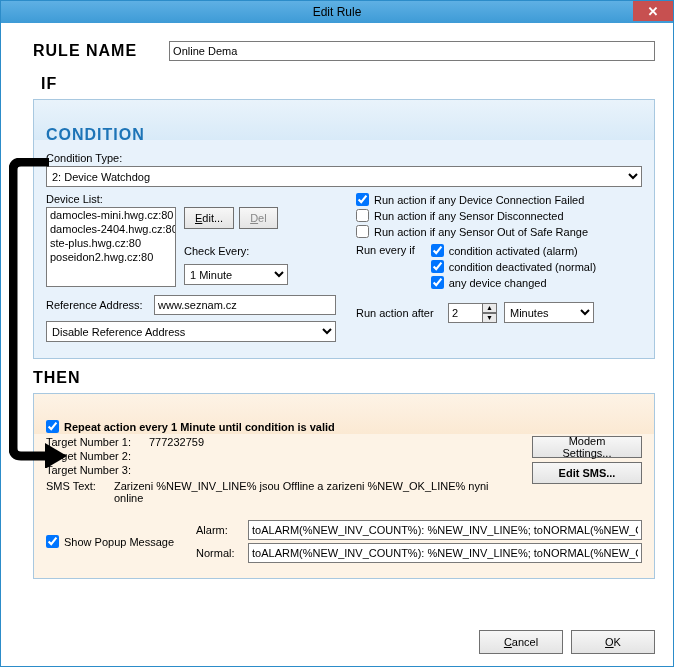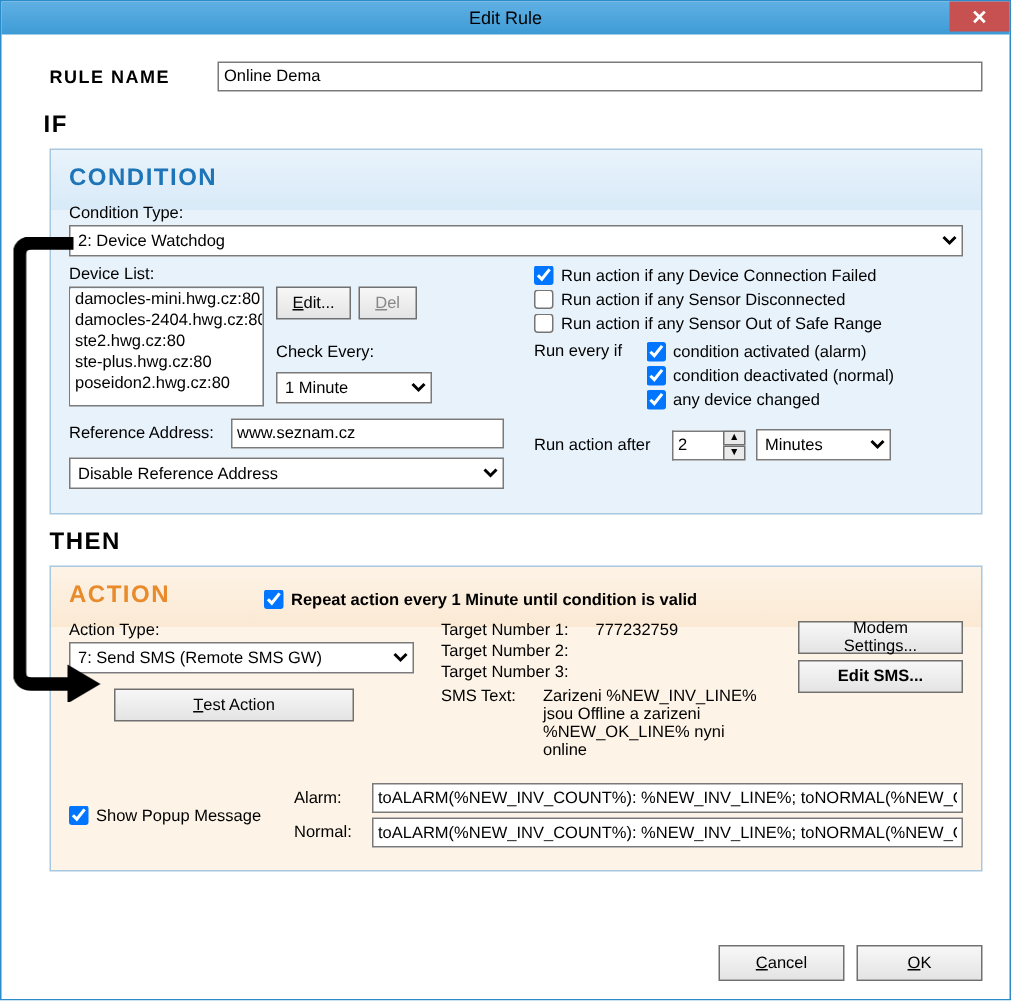--- a/index.html
+++ b/index.html
@@ -3,25 +3,25 @@
 <meta charset="utf-8">
 <style>
   *{box-sizing:border-box;margin:0;padding:0;font-family:"Segoe UI",Tahoma,Arial,sans-serif;font-size:11px}
   body{background:#fff}
   .window{width:674px;height:667px;border:1px solid #2c8cc9;background:#fff;display:flex;flex-direction:column;position:relative}
   .titlebar{height:22px;background:linear-gradient(#5fb0e4,#3e9bd6);display:flex;align-items:center;justify-content:center;position:relative;color:#000}
   .titlebar-text{font-size:12px}
   .close-btn{position:absolute;right:0;top:0;width:40px;height:20px;background:#c75050;color:#fff;display:flex;align-items:center;justify-content:center;font-size:13px;font-weight:bold;cursor:pointer}
   .body{flex:1;padding:18px;position:relative}
   .row-rule{display:flex;align-items:center;margin-bottom:14px;padding-left:14px}
-  .big-label{font-size:12px;font-weight:bold;letter-spacing:1px}
+  .big-label{font-size:16px;font-weight:bold;letter-spacing:1px}
   .rule-input{flex:1;margin-left:32px;height:20px;border:1px solid #7a7a7a;padding:1px 4px;background:#fff}
-  .if-label{font-size:16px;font-weight:bold;letter-spacing:1px;margin-left:10px;margin-bottom:6px}
+  .if-label{font-size:16px;font-weight:bold;letter-spacing:1px;margin-left:22px;margin-bottom:6px}
   .then-label{font-size:16px;font-weight:bold;letter-spacing:1px;margin-left:14px;margin:10px 0 6px 14px}
-  .panel{border:1px solid #a8c8e0;background:linear-gradient(#e9f3fb,#d8eaf8 40px,#e8f2fb 40px);padding:10px 12px 12px 12px;margin-left:14px}
+  .panel{border:1px solid #a8c8e0;background:linear-gradient(#e9f3fb,#d8eaf8 40px,#e8f2fb 40px);padding:26px 12px 12px 12px;margin-left:14px}
   .panel-cond{padding-bottom:16px}
   .panel h2{font-size:16px;font-weight:bold;letter-spacing:1px;margin-bottom:8px}
   .cond-title{color:#1d74b7}
   .action-title{color:#e98a2b}
   .label{font-size:11px;color:#000;margin-bottom:2px;display:block}
   select,input[type=text]{border:1px solid #7a7a7a;background:#fff;font-size:11px;padding:1px 3px;height:20px}
   select{height:21px;padding:1px 1px}
   .full{width:100%}
   .cond-grid{display:flex;gap:20px;margin-top:6px}
   .cond-left{width:290px}
@@ -86,21 +86,20 @@
       <span class="label">Condition Type:</span>
       <select class="full"><option>2: Device Watchdog</option></select>
 
       <div class="cond-grid">
         <div class="cond-left">
           <span class="label">Device List:</span>
           <div class="device-row">
             <div class="device-list">
               <div>damocles-mini.hwg.cz:80</div>
               <div>damocles-2404.hwg.cz:80</div>
-              <div>ste2.hwg.cz:80</div>
               <div>ste-plus.hwg.cz:80</div>
               <div>poseidon2.hwg.cz:80</div>
             </div>
             <div class="smallcol">
               <div style="display:flex;gap:5px">
                 <button class="btn">
                     <span class="u">E</span>
                     <span>dit...</span>
                   </button>
                 <button class="btn dis"><span class="u">D</span>el</button>
@@ -161,34 +160,27 @@
             <select style="width:90px"><option>Minutes</option></select>
           </div>
         </div>
       </div>
     </div>
 
     <div class="then-label">THEN</div>
 
     <div class="panel action-panel">
       <div style="display:flex;align-items:center">
-        <h2 class="action-title" style="width:130px">ACTION</h2>
         <label class="ck-line" style="font-weight:bold">
             <input type="checkbox" checked="" style="">
             <span>Repeat action every 1 Minute until condition is valid</span>
           </label>
       </div>
 
       <div class="action-top">
-        <div class="action-left">
-          <span class="label">Action Type:</span>
-          <select class="full"><option>7: Send SMS (Remote SMS GW)</option></select>
-          <div style="height:10px"></div>
-          <button class="btn" style="width:160px;margin-left:30px"><span class="u">T</span>est Action</button>
-        </div>
         <div class="action-mid">
           <div class="target-row">
               <span class="target-lab">Target Number 1:</span>
               <span>777232759</span>
             </div>
           <div class="target-row">
               <span class="target-lab">Target Number 2:</span>
             </div>
           <div class="target-row">
               <span class="target-lab">Target Number 3:</span>

